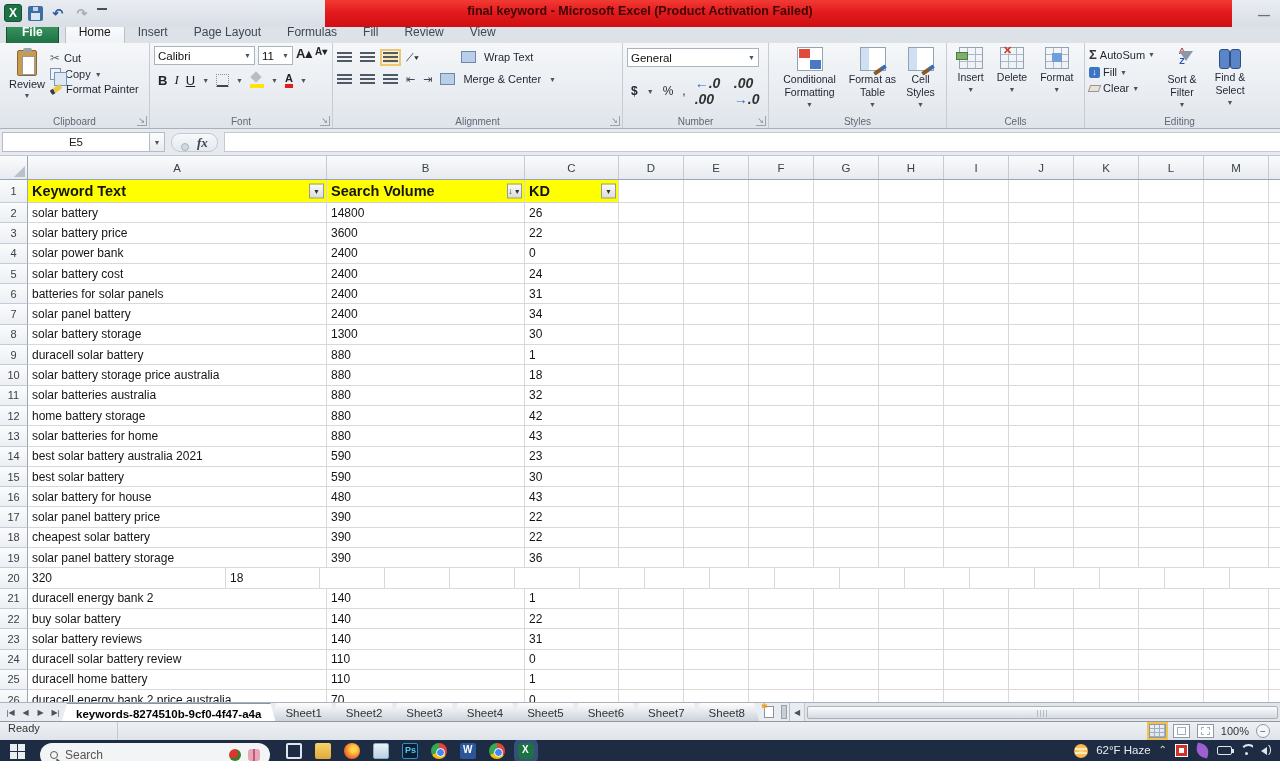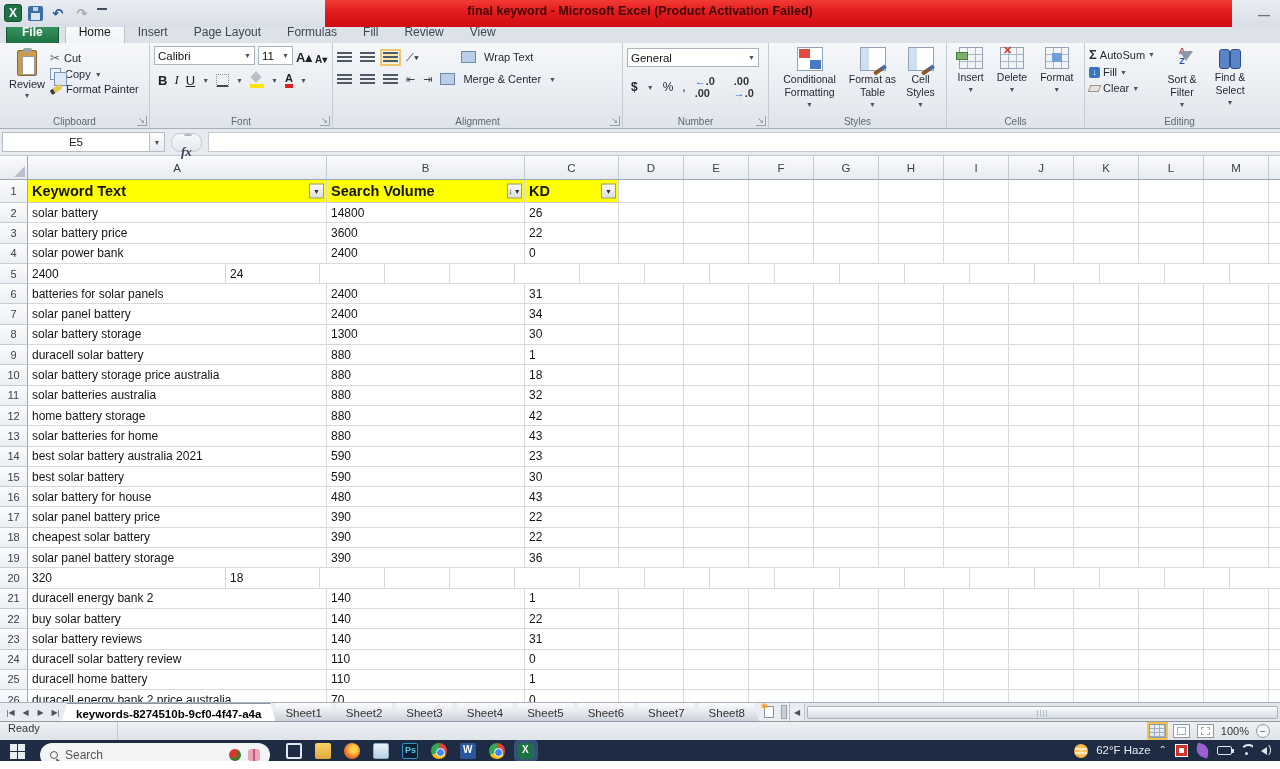--- a/index.html
+++ b/index.html
@@ -50,21 +50,21 @@
   .paste-ic:after { content:""; position:absolute; left:5px; top:-3px; width:9px; height:4px; background:#9aa1aa; border-radius:2px; }
   .clip-col { display:flex; flex-direction:column; gap:3px; padding-top:5px; }
   .clip-row { display:flex; align-items:center; gap:4px; font-size:11px; color:#1f2430; }
   .cut-ic { color:#5c6670; font-size:12px; }
   .copy-ic { position:relative; width:11px; height:12px; background:#eef3f9; border:1px solid #7d93b2; }
   .copy-ic:before { content:""; position:absolute; left:3px; top:3px; width:11px; height:12px; background:#dce8f5; border:1px solid #7d93b2; }
   .fp-ic { width:12px; height:5px; background:linear-gradient(90deg,#3c3c3c 30%, #e8c84a 30%); transform:rotate(-35deg); border-radius:1px; }
 
   
   .g-font { width:183px; }
-  .font-row1 { display:flex; gap:3px; align-items:flex-end; }
+  .font-row1 { display:flex; gap:3px; align-items:flex-start; }
   .selbox { background:#fff; border:1px solid #aab4bf; height:19px; display:flex; align-items:center;
             justify-content:space-between; padding:0 3px; font-size:11.5px; color:#111; }
   .fname { width:101px; } .fsize { width:35px; }
   .grow-a { font-size:13px; font-weight:bold; color:#222; } .shrink-a { font-size:10px; font-weight:bold; color:#222; }
   .font-row2 { display:flex; gap:7px; align-items:center; margin-top:7px; padding-left:4px; }
   .fb { font-size:13px; color:#222; } .fb.b { font-weight:bold; } .fb.i { font-style:italic; font-family:"Liberation Serif",serif; }
   .fb.u { text-decoration:underline; }
   .border-ic { width:13px; height:13px; border:1px dotted #8a929c; position:relative; }
   .border-ic:before { content:""; position:absolute; left:0; right:0; bottom:-1px; height:2px; background:#444; }
   .fill-ic { width:14px; height:10px; position:relative; }
@@ -80,21 +80,21 @@
   .ab-rot { font-size:11px; color:#333; }
   .wrap-ic,.merge-ic { width:15px; height:12px; background:#b9cfe8; border:1px solid #6d88a8; }
   .al-txt { font-size:11px; color:#1f2430; }
   .indent { font-size:11px; color:#445; }
 
   
   .g-num { width:146px; }
   .num-sel { width:132px; margin-top:2px; }
   .num-row { display:flex; align-items:center; gap:9px; margin-top:8px; padding-left:4px; font-size:12px; color:#1c2430; }
   .dollar { font-weight:bold; } 
-  .dec { font-size:11px; letter-spacing:0; font-weight:bold; color:#333; }
+  .dec { font-size:14px; letter-spacing:0; font-weight:bold; color:#333;font-style:italic; }
   .dec .arr { color:#2d6cc0; }
 
   
   .g-styles { width:178px; display:flex; justify-content:space-around; padding-top:4px; }
   .bigbtn { display:flex; flex-direction:column; align-items:center; gap:2px; font-size:10.5px; color:#1f2430; text-align:center; line-height:1.25; }
   .cf-ic { width:26px; height:24px; background:
       linear-gradient(#fff,#fff); border:1px solid #93a2b4; position:relative; }
   .cf-ic:before { content:""; position:absolute; inset:1px 12px 12px 1px; background:#e04a3f; }
   .cf-ic:after { content:""; position:absolute; inset:12px 1px 1px 12px; background:#4a79c4; }
   .tbl-ic { width:26px; height:24px; border:1px solid #93a2b4;
@@ -123,21 +123,21 @@
   .bino:before,.bino:after { content:""; position:absolute; top:2px; width:9px; height:18px; background:#5b85c8; border:1px solid #2d4f86; border-radius:3px; }
   .bino:before { left:1px; } .bino:after { right:1px; }
 
   
   .formulabar { height:27px; background:#e7ebf0; border-bottom:1px solid #c0c7d0; display:flex; align-items:center; }
   .namebox { width:148px; height:20px; background:#fff; border:1px solid #b4bcc6; margin-left:2px;
              display:flex; align-items:center; justify-content:center; font-size:11.5px; color:#222; }
   .nb-drop { width:15px; height:20px; border:1px solid #b4bcc6; border-left:none; background:linear-gradient(#fdfdfd,#e8ecf0);
              font-size:7px; display:flex; align-items:center; justify-content:center; color:#4a5360; }
   .fx-pill { display:flex; align-items:flex-end; gap:8px; background:linear-gradient(#f7f9fb,#e4e9ee); border:1px solid #c3cad2;
-             border-radius:9px; height:19px; margin-left:6px; padding:0 9px;flex-direction:column; }
+             border-radius:9px; height:19px; margin-left:6px; padding:0 9px; }
   .fx-dot { width:8px; height:8px; border-radius:50%; background:#d3d9e0; border:1px solid #aab2bc; }
   .fx { font-family:"Liberation Serif", serif; font-style:italic; font-weight:bold; font-size:13px; color:#3a4450; }
   .f-input { flex:1; height:20px; background:#fff; border:1px solid #c3cad2; border-right:none; margin-left:6px; }
 
   
   .colheaders { height:24px; display:flex; background:linear-gradient(#fafbfc,#e7eaef); border-bottom:1px solid #9aa6b2; }
   .corner { width:28px; border-right:1px solid #9aa6b2; position:relative; background:linear-gradient(#fafbfc,#e7eaef); }
   .corner:after { content:""; position:absolute; right:2px; bottom:2px; width:0; height:0;
                   border-left:11px solid transparent; border-bottom:11px solid #b8c1cb; }
   .colhdr { border-right:1px solid #c3cbd4; display:flex; align-items:center; justify-content:center;
@@ -495,20 +495,21 @@
       </div>
       <div class="grid-row">
         <div class="rownum">4</div>
         <div class="cell cA">solar power bank</div>
         <div class="cell cB">2400</div>
         <div class="cell cC">0</div>
         <div class="grid-rest"></div>
       </div>
       <div class="grid-row">
         <div class="rownum">5</div>
+        <div class="cell cA">solar battery cost</div>
         <div class="cell cB">2400</div>
         <div class="cell cC">24</div>
         <div class="grid-rest"></div>
       </div>
       <div class="grid-row">
         <div class="rownum">6</div>
         <div class="cell cA">batteries for solar panels</div>
         <div class="cell cB">2400</div>
         <div class="cell cC">31</div>
         <div class="grid-rest"></div>

